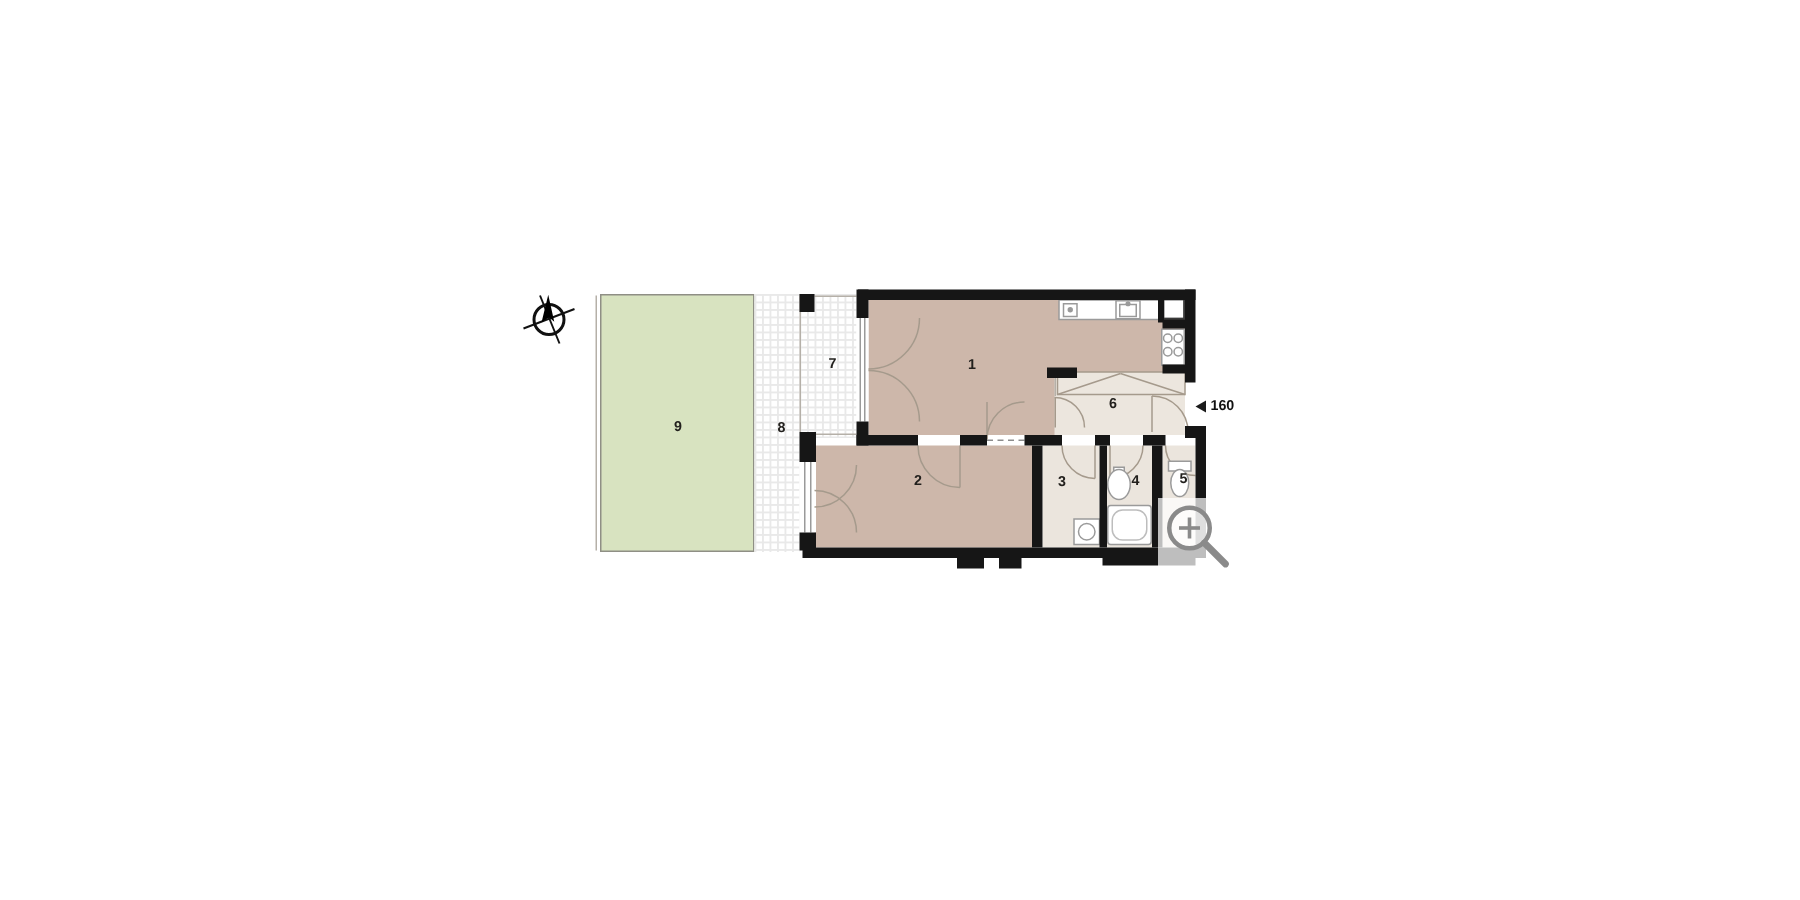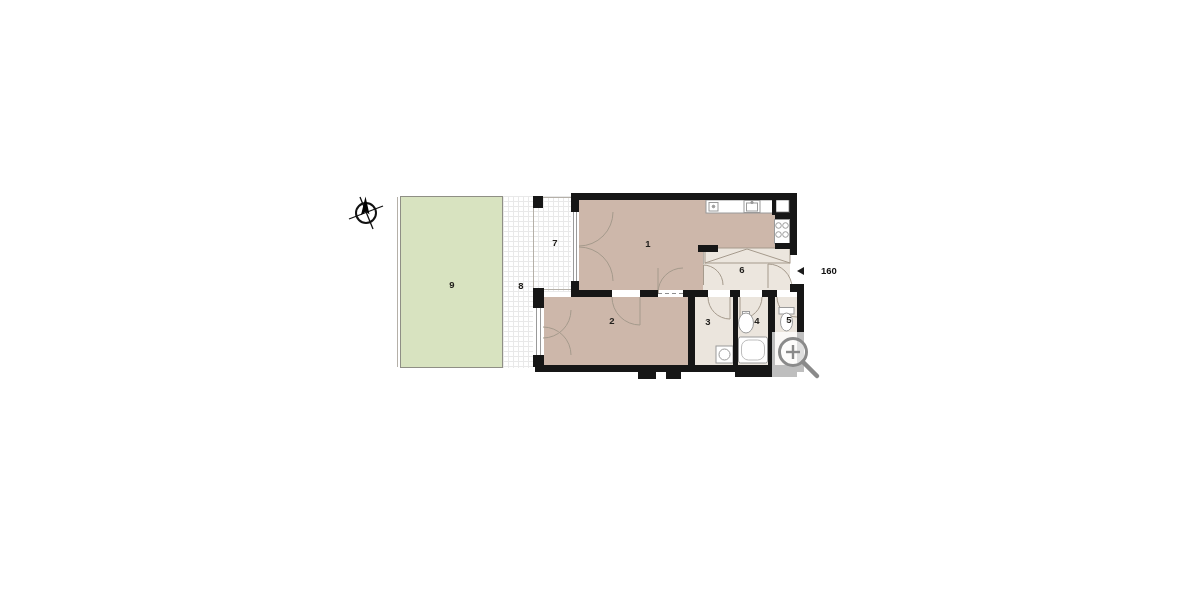--- a/index.html
+++ b/index.html
@@ -21,21 +21,21 @@
   .r5{left:775px;top:297px;width:22px;height:68px;background:#ebe5dd;}
   .r6{left:703px;top:248px;width:87px;height:42px;background:#ece6de;}
   .overlay{left:0;top:0;width:1200px;height:600px;pointer-events:none;}
   
   .lbl{position:absolute;width:14px;height:11px;font-size:9.5px;line-height:11px;font-weight:bold;
        color:#22201d;text-align:center;}
   .l1{left:641px;top:238px;} .l2{left:605px;top:315px;} .l3{left:701px;top:316px;}
   .l4{left:750px;top:315px;} .l5{left:782px;top:314px;} .l6{left:735px;top:264px;}
   .l7{left:548px;top:237px;} .l8{left:514px;top:280px;} .l9{left:445px;top:279px;}
   
-  .marker{left:797px;top:265px;height:12px;display:flex;align-items:center;gap:17px;}
+  .marker{left:797px;top:265px;height:12px;display:flex;align-items:center;gap:3px;}
   .tri{width:0;height:0;border-top:4px solid transparent;border-bottom:4px solid transparent;
        border-right:7px solid #1b1b1b;}
   .marker span.v{font-size:9.5px;font-weight:600;color:#111;line-height:12px;}
   .compass{left:347px;top:194px;width:38px;height:38px;}
   .zoombtn{left:770px;top:330px;width:58px;height:52px;cursor:pointer;}
 </style>
 </head>
 <body>
 
 <div class="stage">

